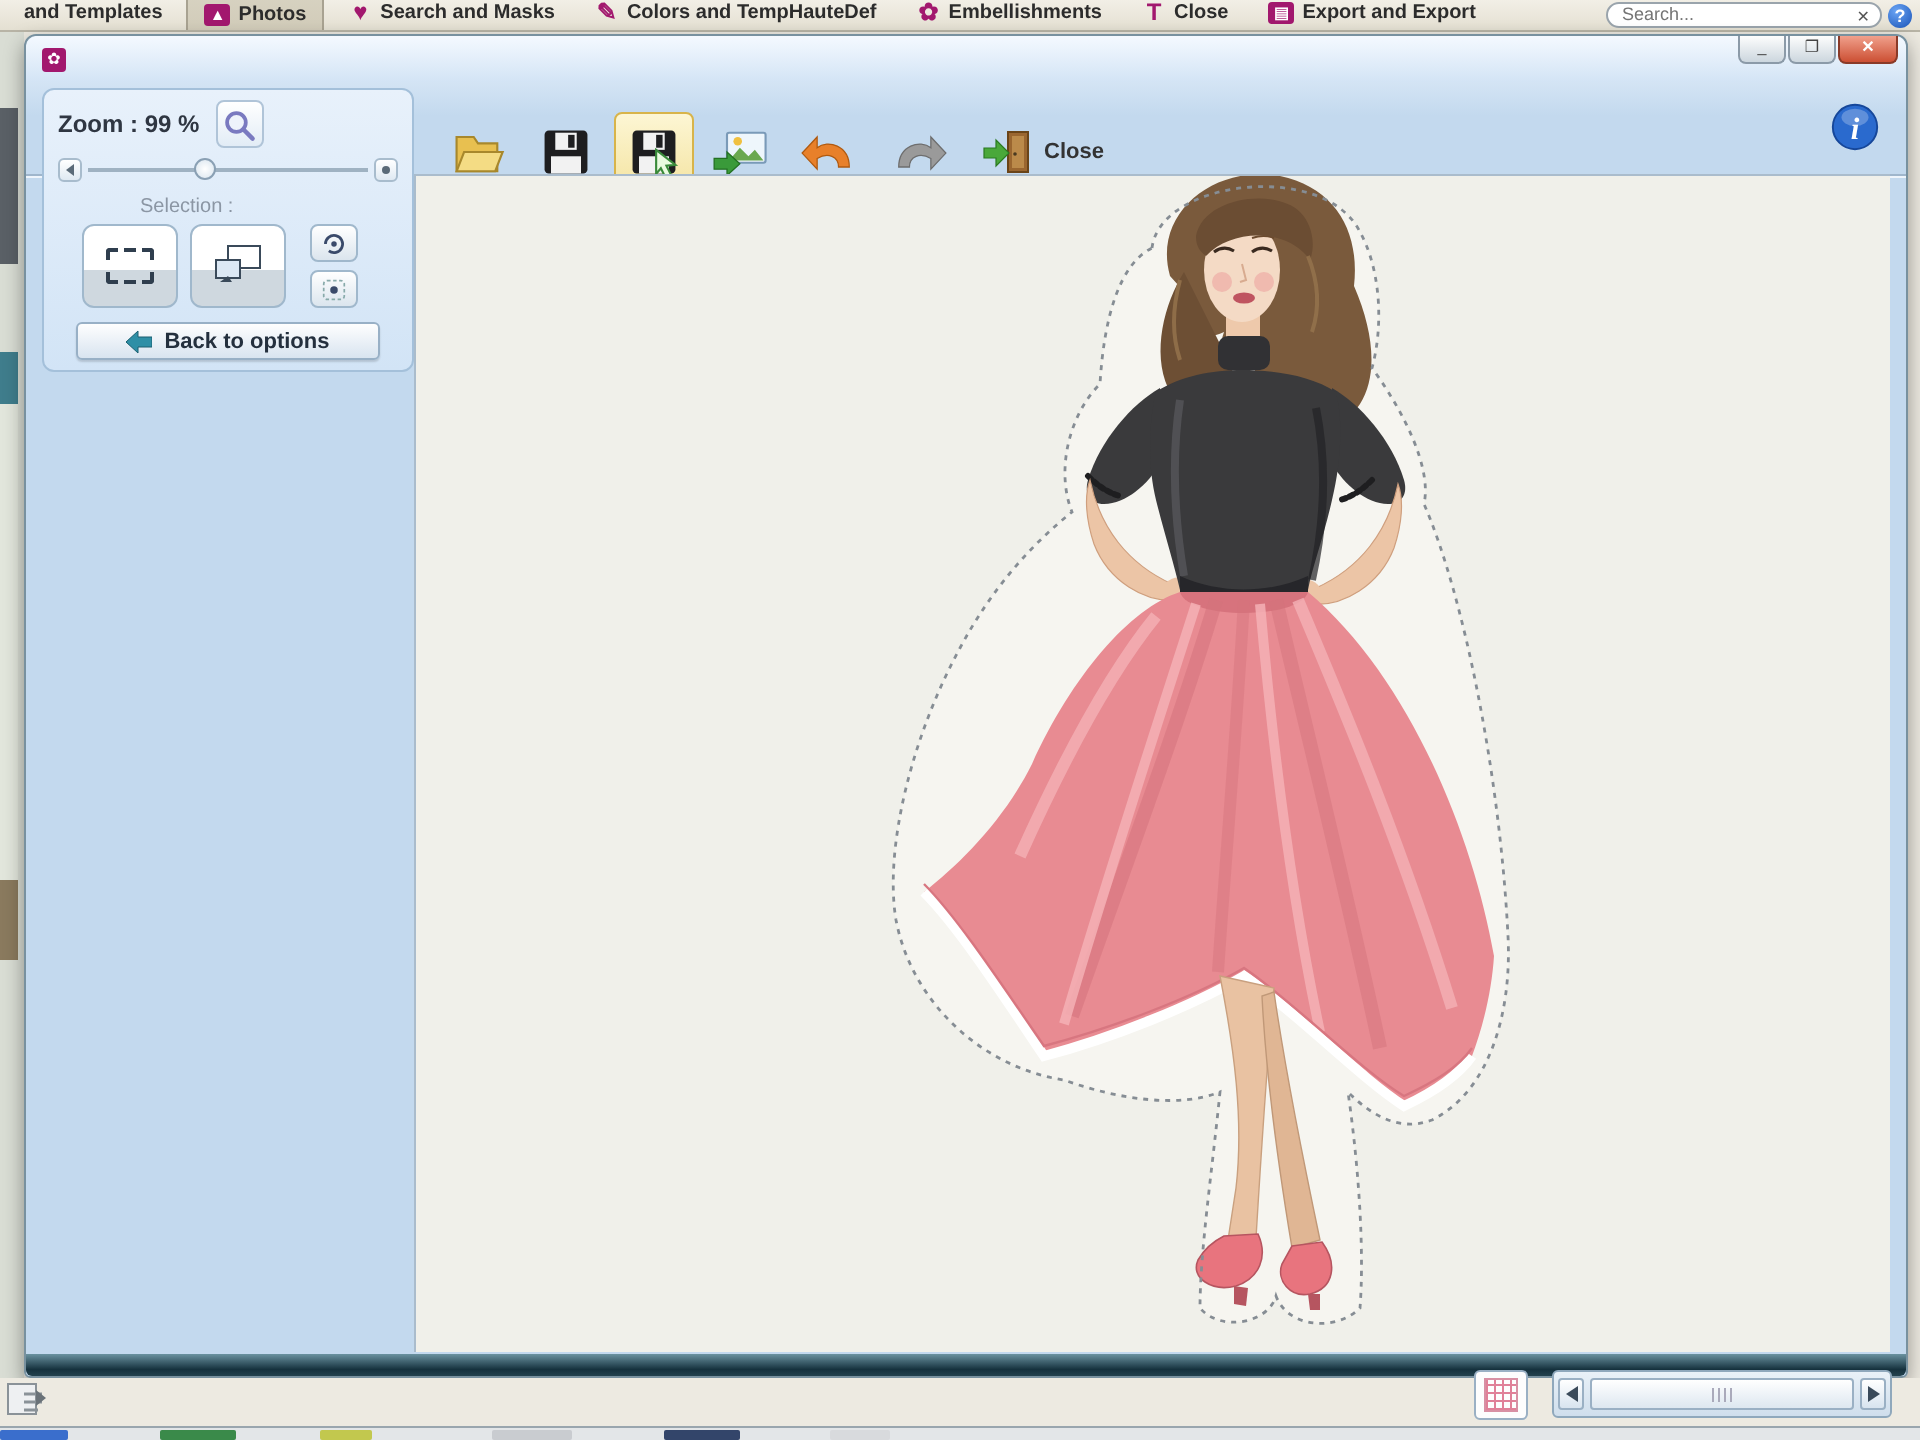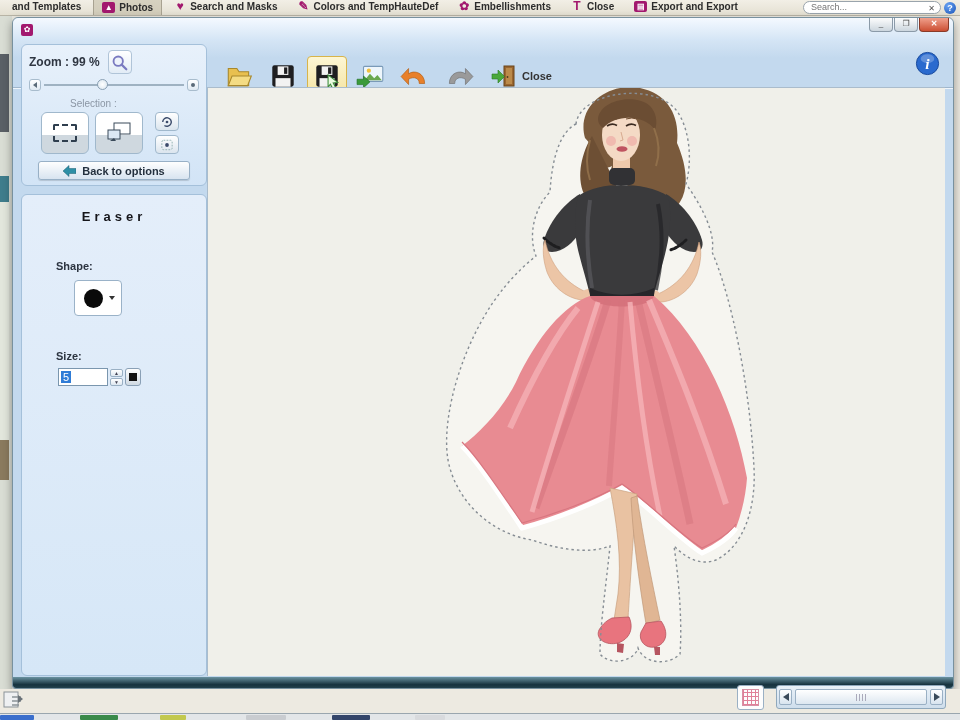--- a/index.html
+++ b/index.html
@@ -300,41 +300,20 @@
       </div>
     </div>
     <div class="back-btn">
       <svg width="13" height="12" viewBox="0 0 13 12">
         <path d="M13,3.5 L6,3.5 L6,0.5 L0,6 L6,11.5 L6,8.5 L13,8.5 Z" fill="#2e8fa6" stroke="#1a5f70" stroke-width=".5"></path>
       </svg>
       <span>Back to options</span>
     </div>
   </div>
 
-  <div class="eraser-box">
-    <div class="eraser-title">Eraser</div>
-    <div class="shape-label">Shape:</div>
-    <div class="shape-drop">
-      <span class="shape-circle"></span>
-      <span class="drop-caret"></span>
-    </div>
-    <div class="size-label">Size:</div>
-    <div class="size-row">
-      <div class="size-field">
-        <span class="size-sel">5</span>
-      </div>
-      <div class="spin">
-        <b>▲</b>
-        <b>▼</b>
-      </div>
-      <div class="size-extra">
-          <i></i>
-        </div>
-    </div>
-  </div>
 
   <div class="canvas">
     <svg class="fig" width="320" height="580" viewBox="0 0 320 580">
 
       <path d="M136,36 C140,2 222,-8 240,28 C250,46 252,74 246,96 C262,118 276,146 272,164 C292,210 310,300 314,380 C316,420 304,458 276,472 C260,478 246,470 234,458 C240,500 242,540 240,566 C228,578 204,576 198,560 C194,574 170,578 160,566 C160,538 166,498 170,458 C150,466 120,462 92,452 C52,446 16,414 8,372 C2,336 16,280 40,236 C56,206 76,184 96,168 C88,148 94,120 110,104 C112,70 120,44 136,36 Z" fill="#f6f5f0"></path>
 
       <path d="M145,50 C136,18 168,-6 200,0 C228,6 240,28 237,55 C247,78 249,100 240,114 C233,125 219,126 218,112 C210,122 199,120 200,106 C193,112 185,106 188,94 C176,98 167,92 172,78 C160,84 149,76 154,60 Z" fill="#7a5a3c"></path>
       <path d="M152,48 C142,64 136,88 144,106 C148,116 160,118 162,106 C168,114 178,110 176,96 Z" fill="#6d4f34"></path>
 
       <rect x="173" y="66" width="17" height="26" fill="#eec9ab"></rect>

